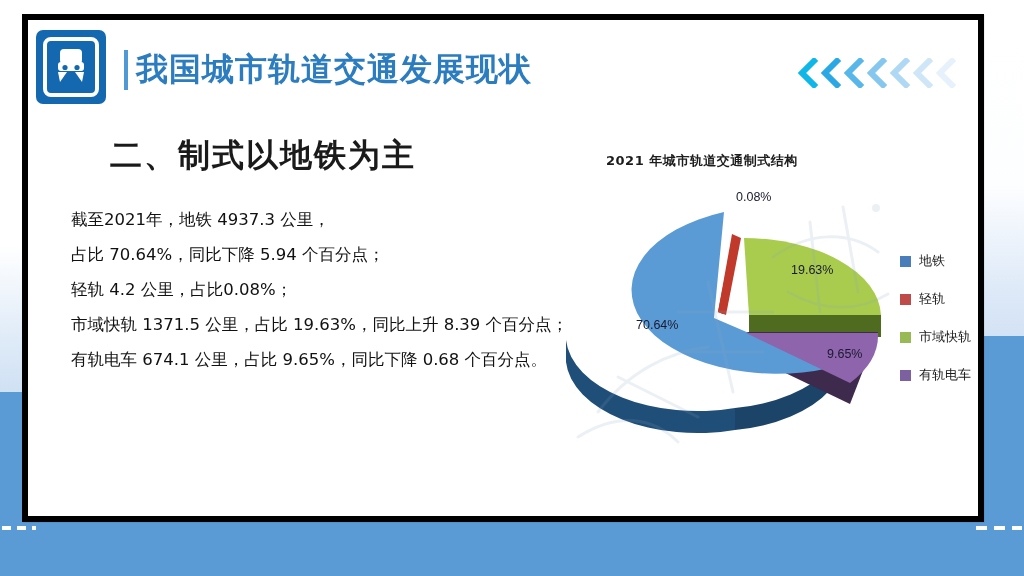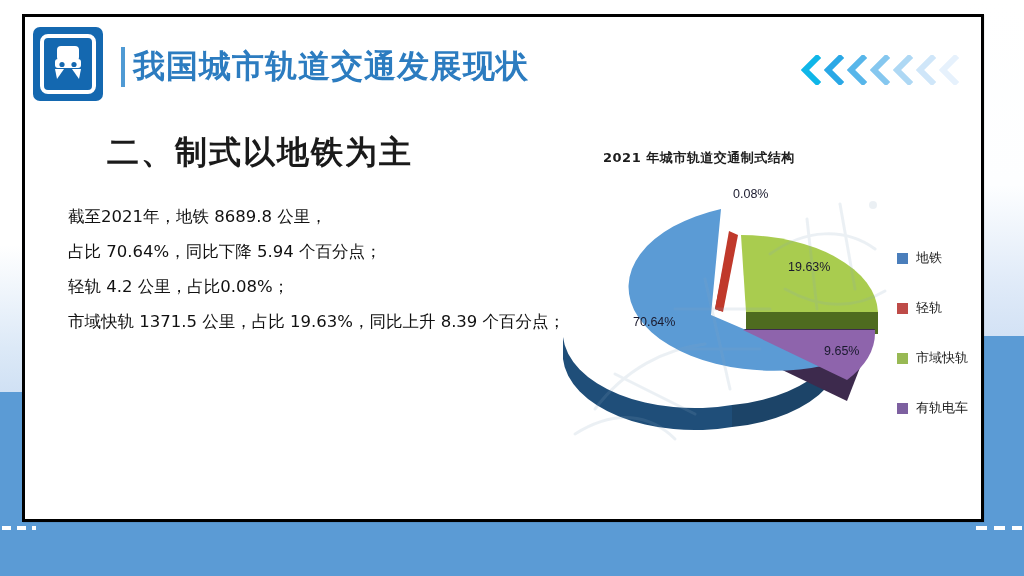--- a/index.html
+++ b/index.html
@@ -41,21 +41,21 @@
   .dash-right {
     position:absolute; right:2px; bottom:46px; width:46px; height:4px;
     background:repeating-linear-gradient(to right,#ffffff 0 11px,transparent 11px 18px);
   }
 
   
   .card {
     position:absolute; left:22px; top:14px;
     width:962px; height:508px;
     background:#ffffff;
-    border:3px solid #000000;
+    border:6px solid #000000;
     box-shadow:1px 1px 0 rgba(0,0,0,.06);
   }
 
   
   .header { position:absolute; left:0; top:0; width:100%; height:86px; }
 
   .brand-icon {
     position:absolute; left:8px; top:10px; width:70px; height:74px;
     background:#1468b0;
     border-radius:7px;
@@ -118,21 +118,21 @@
 
   .watermark {
     position:absolute; left:10px; top:30px;
     width:360px; height:300px;
     pointer-events:none; opacity:.16;
   }
   .watermark svg { display:block; }
 
   .legend {
     position:absolute; left:352px; top:120px;
-    display:flex; flex-direction:column; gap:32px;
+    display:flex; flex-direction:column; gap:20px;
   }
   .legend-row { display:flex; align-items:center; gap:8px; }
   .legend-swatch { width:11px; height:11px; flex:0 0 auto; }
   .legend-label {
     font-size:13px; color:#1c1c1c; white-space:nowrap;
     font-family:"DejaVu Sans","Liberation Sans",serif;
   }
 
   .pie-label {
     position:absolute;
@@ -199,24 +199,25 @@
           </svg>
         <svg width="20" height="30" viewBox="0 0 20 30">
             <polyline points="16,3 4,15 16,27" fill="none" stroke="#e6f1fc" stroke-width="6" stroke-linecap="square"></polyline>
           </svg>
       </div>
     </div>
 
     <div class="section-heading">二、制式以地铁为主</div>
 
     <div class="body-text">
-      <p>截至2021年，地铁 8689.8 公里，</p>
+      <p>截至2021年，地铁 4937.3 公里，</p>
       <p>占比 70.64%，同比下降 5.94 个百分点；</p>
       <p>轻轨 4.2 公里，占比0.08%；</p>
       <p>市域快轨 1371.5 公里，占比 19.63%，同比上升 8.39 个百分点；</p>
+      <p>有轨电车 674.1 公里，占比 9.65%，同比下降 0.68 个百分点。</p>
     </div>
 
     <div class="chart-wrap">
 
       <div class="chart-title">2021 年城市轨道交通制式结构</div>
 
       <div class="pie-area">
         <svg width="360" height="320" viewBox="0 0 360 320" xmlns="http://www.w3.org/2000/svg">
 
           <path d="M 18 168 A 132 76 0 0 0 187 236 L 187 258 A 132 76 0 0 1 18 190 Z" fill="#1f4e79"></path>

